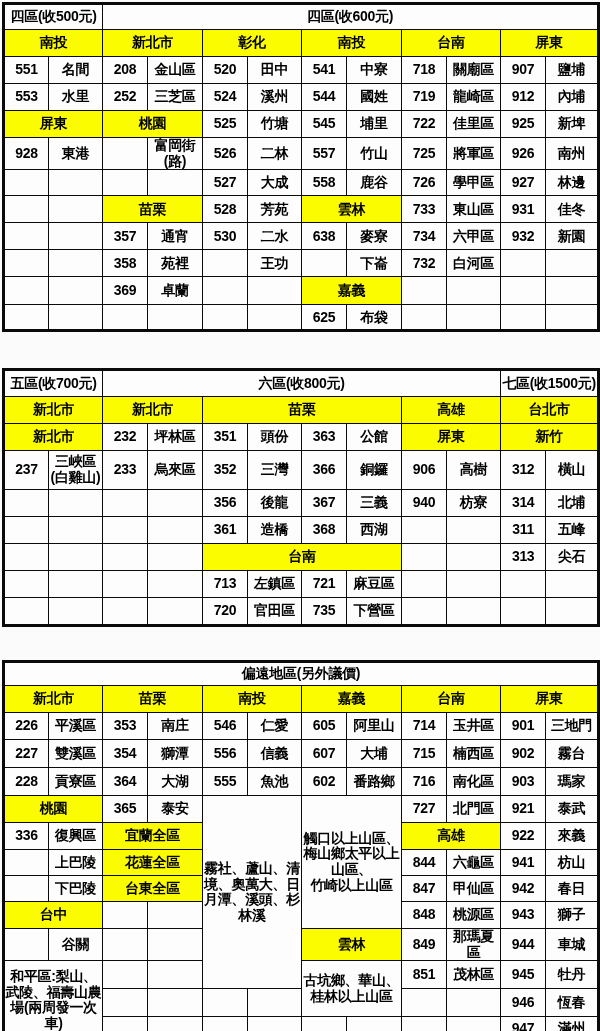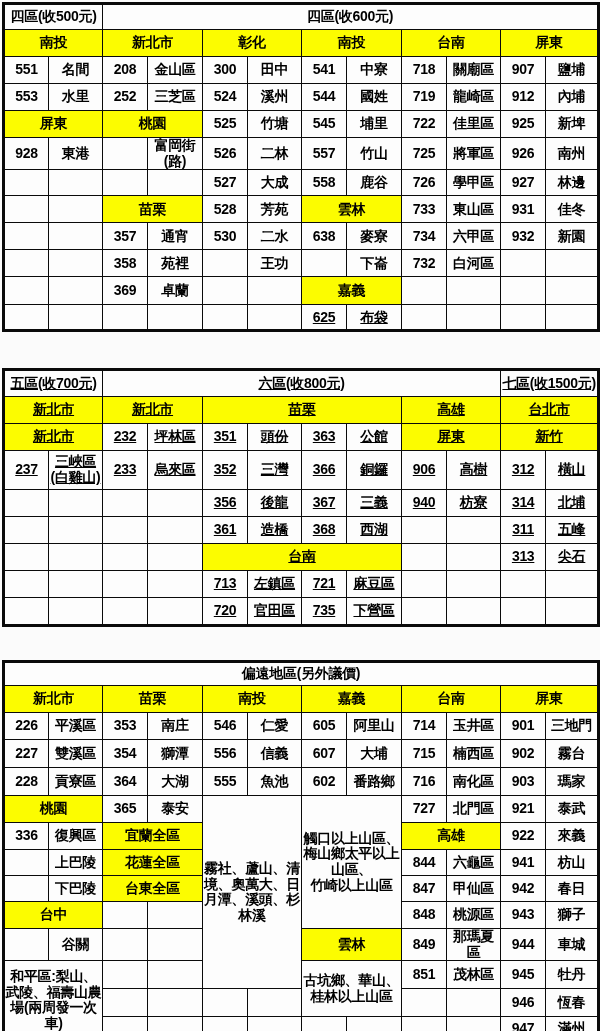--- a/index.html
+++ b/index.html
@@ -76,21 +76,21 @@
           <td colspan="2" class="y">彰化</td>
           <td colspan="2" class="y thL">南投</td>
           <td colspan="2" class="y">台南</td>
           <td colspan="2" class="y">屏東</td>
         </tr>
         <tr style="height: 27px; margin-top: 25px;">
           <td>551</td>
           <td>名間</td>
           <td class="thL">208</td>
           <td>金山區</td>
-          <td>300</td>
+          <td>520</td>
           <td>田中</td>
           <td class="thL">541</td>
           <td>中寮</td>
           <td>718</td>
           <td>關廟區</td>
           <td>907</td>
           <td>鹽埔</td>
         </tr>
         <tr style="height: 27px;">
           <td>553</td>
@@ -192,37 +192,37 @@
           <td class="thL">369</td>
           <td>卓蘭</td>
           <td></td>
           <td></td>
           <td colspan="2" class="y thL">嘉義</td>
           <td></td>
           <td></td>
           <td></td>
           <td></td>
         </tr>
-        <tr style="height: 26px; text-decoration: underline;">
+        <tr style="height: 26px;">
           <td></td>
           <td></td>
           <td class="thL"></td>
           <td></td>
           <td></td>
           <td></td>
           <td class="thL">625</td>
           <td>布袋</td>
           <td></td>
           <td></td>
           <td></td>
           <td></td>
         </tr>
       </tbody>
     </table>
-    <table class="zone-table" style="top: 368px; left: 2px; width: 595px; text-decoration: underline;">
+    <table class="zone-table" style="top: 368px; left: 2px; width: 595px;">
       <colgroup>
         <col style="width: 45px;">
         <col style="width: 54px;">
         <col style="width: 45px;">
         <col style="width: 55px;">
         <col style="width: 45px;">
         <col style="width: 54px;">
         <col style="width: 45px;">
         <col style="width: 55px;">
         <col style="width: 45px;">

